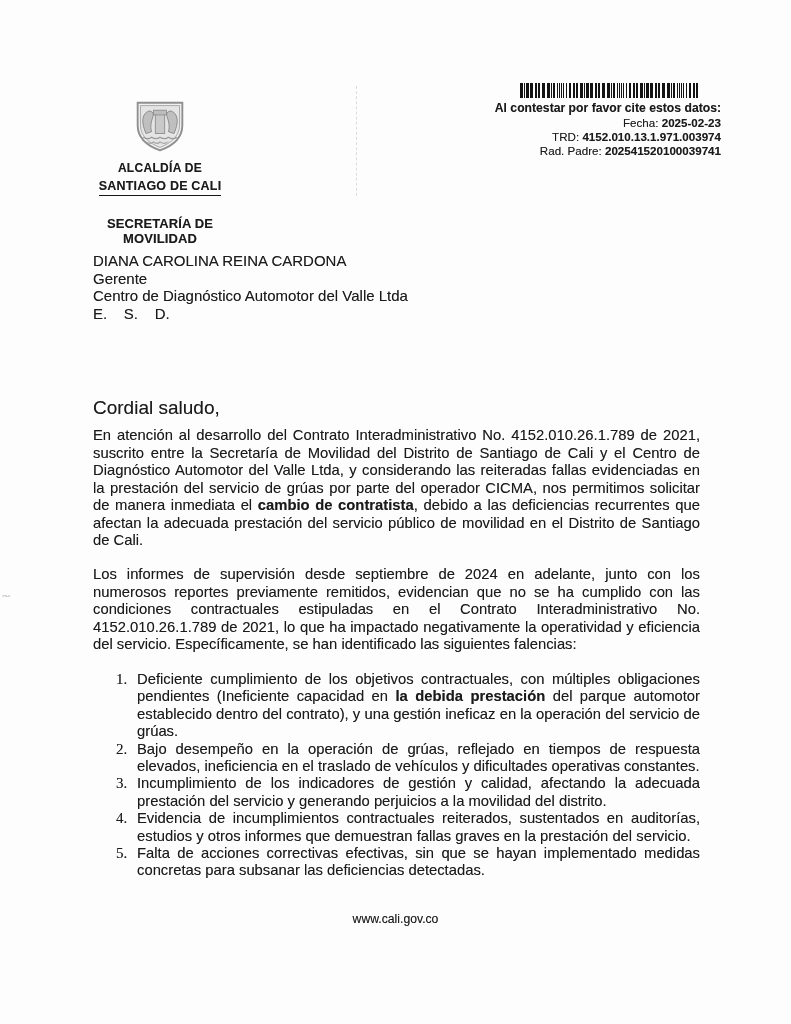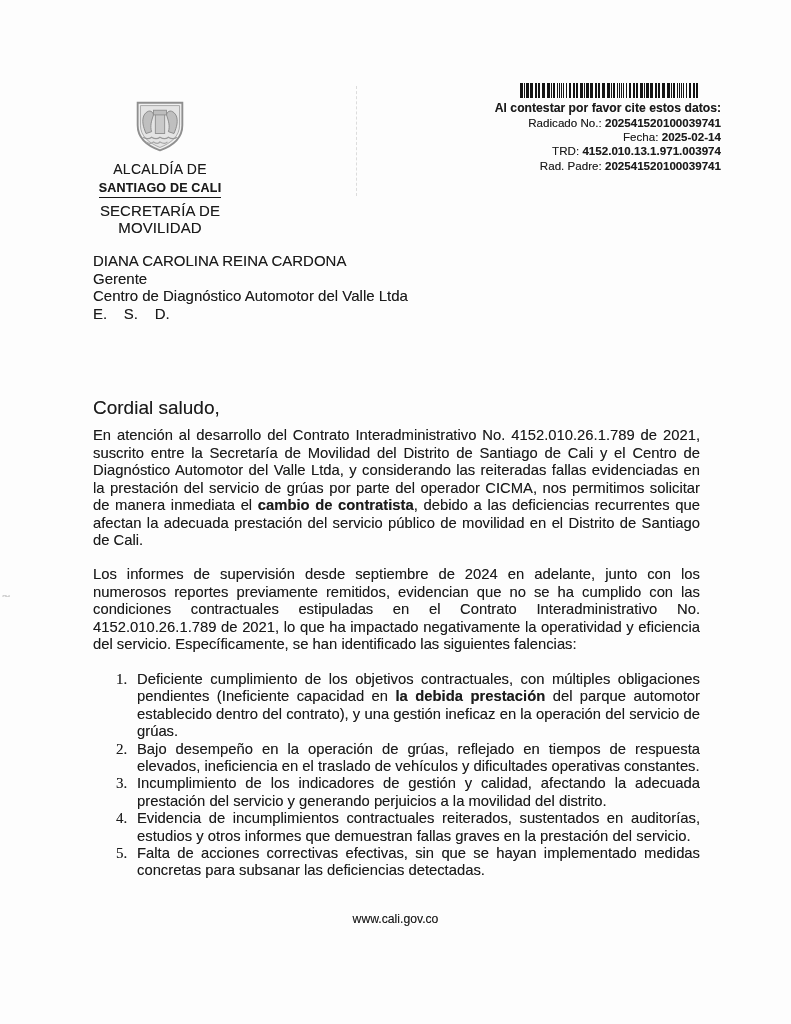--- a/index.html
+++ b/index.html
@@ -6,24 +6,24 @@
   html,body { background:#e8e8e8; }
   .page {
     position:relative; width:791px; height:1024px; margin:0 auto;
     background:#fdfdfd; overflow:hidden;
     font-family:"Liberation Sans", sans-serif; color:#1b1b1b;
     text-shadow:0 0 .5px rgba(30,30,30,.45);
   }
   
   .letterhead { position:absolute; left:90px; top:100px; width:140px; text-align:center; }
   .crest { display:block; margin:0 auto 7px auto; }
-  .org-line1 { font-size:14px; font-weight:400; letter-spacing:.3px; margin-bottom:1px; }
+  .org-line1 { font-size:12px; font-weight:700; letter-spacing:.3px; margin-bottom:1px; }
   .org-line2 { font-size:12.5px; font-weight:700; letter-spacing:.2px; display:inline-block;
                padding-bottom:2px; border-bottom:1.6px solid #161616; }
-  .org-line3 { font-size:15px; font-weight:400; letter-spacing:.1px; margin-top:4px; }
+  .org-line3 { font-size:13px; font-weight:700; letter-spacing:.1px; margin-top:20px; }
   
   .scan-divider { position:absolute; left:356px; top:86px; height:110px; width:0;
                   border-left:1px dashed #dcdcdc; }
   .scan-mark { position:absolute; left:2px; top:588px; color:#d7d7d7; font-size:14px; }
   
   .ref-block { position:absolute; top:83px; right:70px; width:280px; text-align:right; }
   .barcode { width:198px; height:15px; margin:0 3px 3px auto; display:flex; overflow:hidden; }
   .barcode i { display:block; height:100%; background:#141414; flex:none; }
   .ref-instruction { font-size:12.2px; font-weight:700; line-height:14.6px; }
   .ref-line { font-size:11.6px; line-height:14.4px; }
@@ -121,22 +121,21 @@
         <i style="width: 1px; margin-right: 1px;"></i>
         <i style="width: 1px; margin-right: 1px;"></i>
         <i style="width: 1px; margin-right: 1px;"></i>
         <i style="width: 1px; margin-right: 2px;"></i>
         <i style="width: 1px; margin-right: 2px;"></i>
         <i style="width: 2px; margin-right: 2px;"></i>
         <i style="width: 2px; margin-right: 1px;"></i>
         <i style="width: 2px; margin-right: 2px;"></i>
       </div>
     <div class="ref-instruction">Al contestar por favor cite estos datos:</div>
-    <div class="ref-line"><span>Radicado No.: </span><b>202541520100039741</b></div>
-    <div class="ref-line"><span>Fecha: </span><b>2025-02-14</b></div>
+    <div class="ref-line"><span>Fecha: </span><b>2025-02-23</b></div>
     <div class="ref-line"><span>TRD: </span><b>4152.010.13.1.971.003974</b></div>
     <div class="ref-line"><span>Rad. Padre: </span><b>202541520100039741</b></div>
   </div>
 
   <div class="recipient">
     <div>DIANA CAROLINA REINA CARDONA</div>
     <div>Gerente</div>
     <div>Centro de Diagnóstico Automotor del Valle Ltda</div>
     <div class="esd">E.    S.    D.</div>
   </div>

